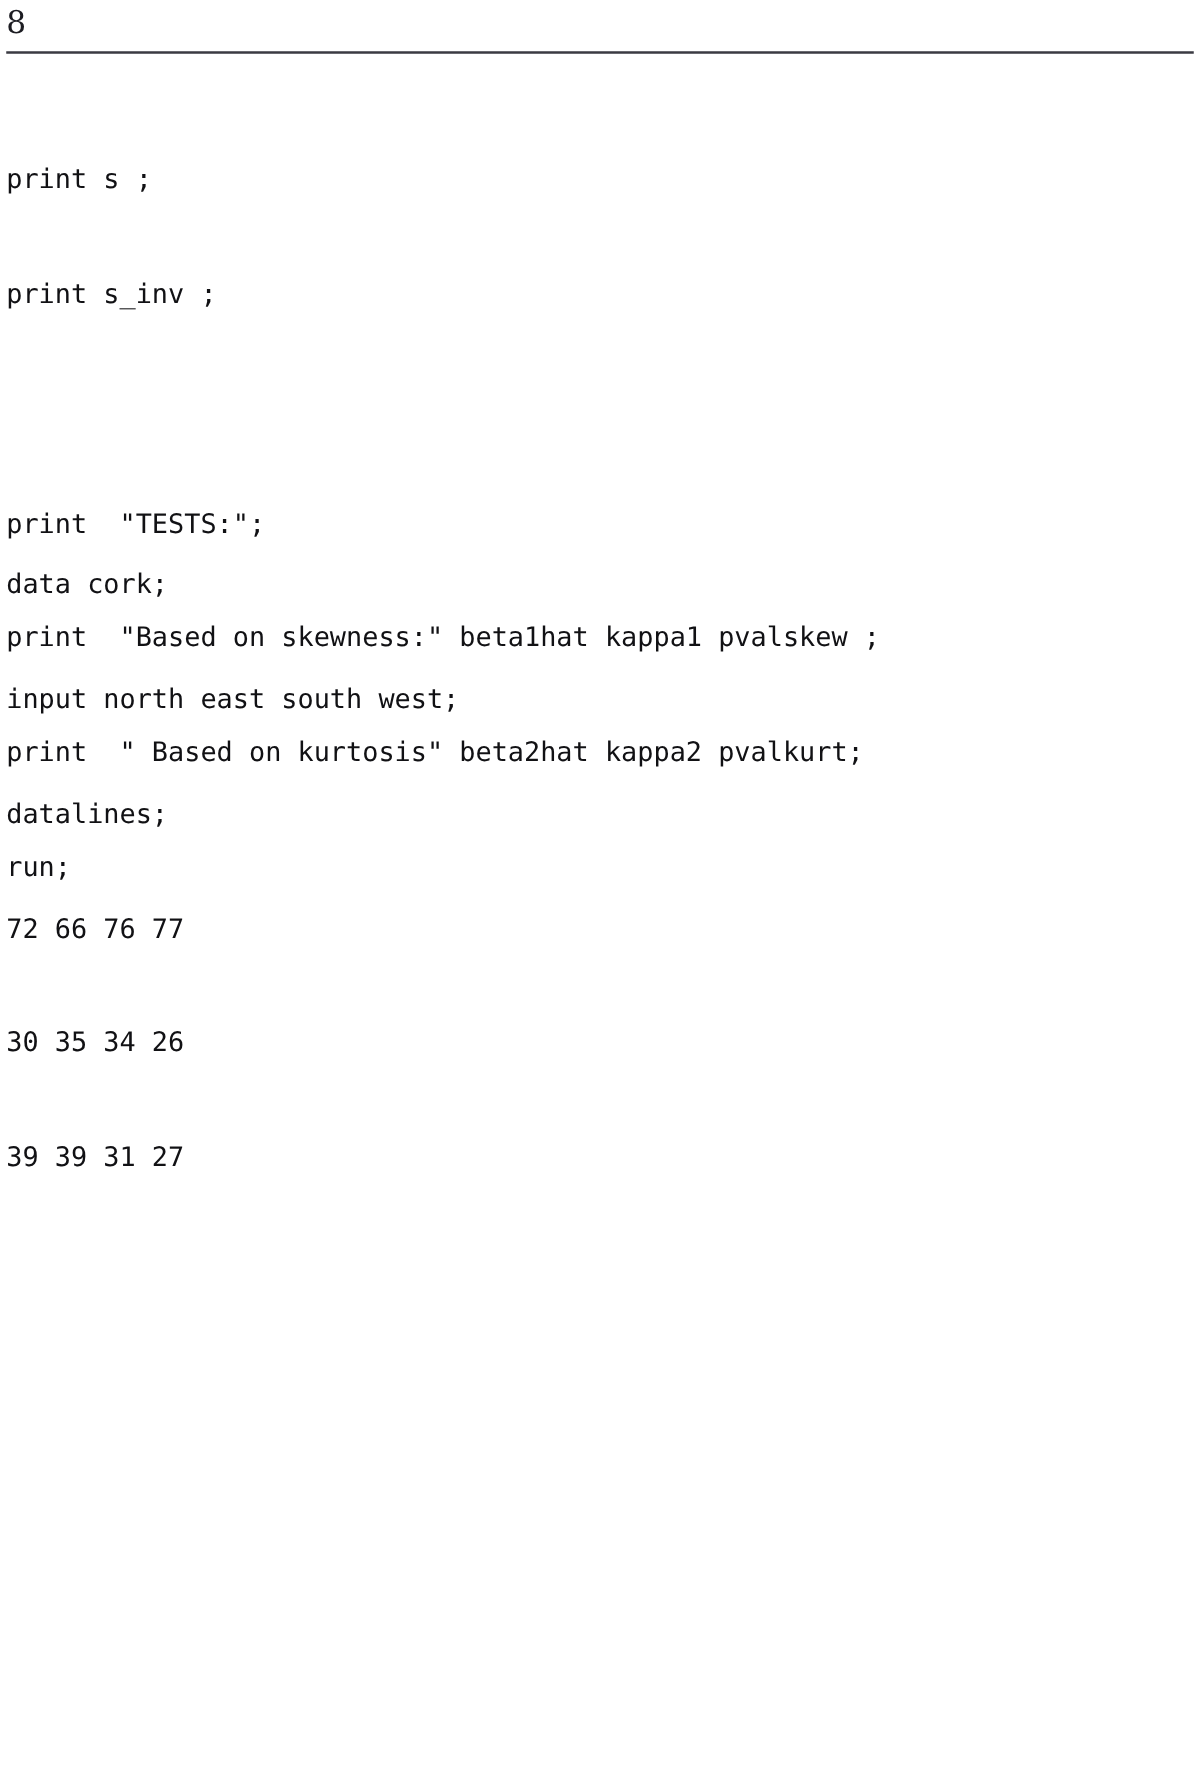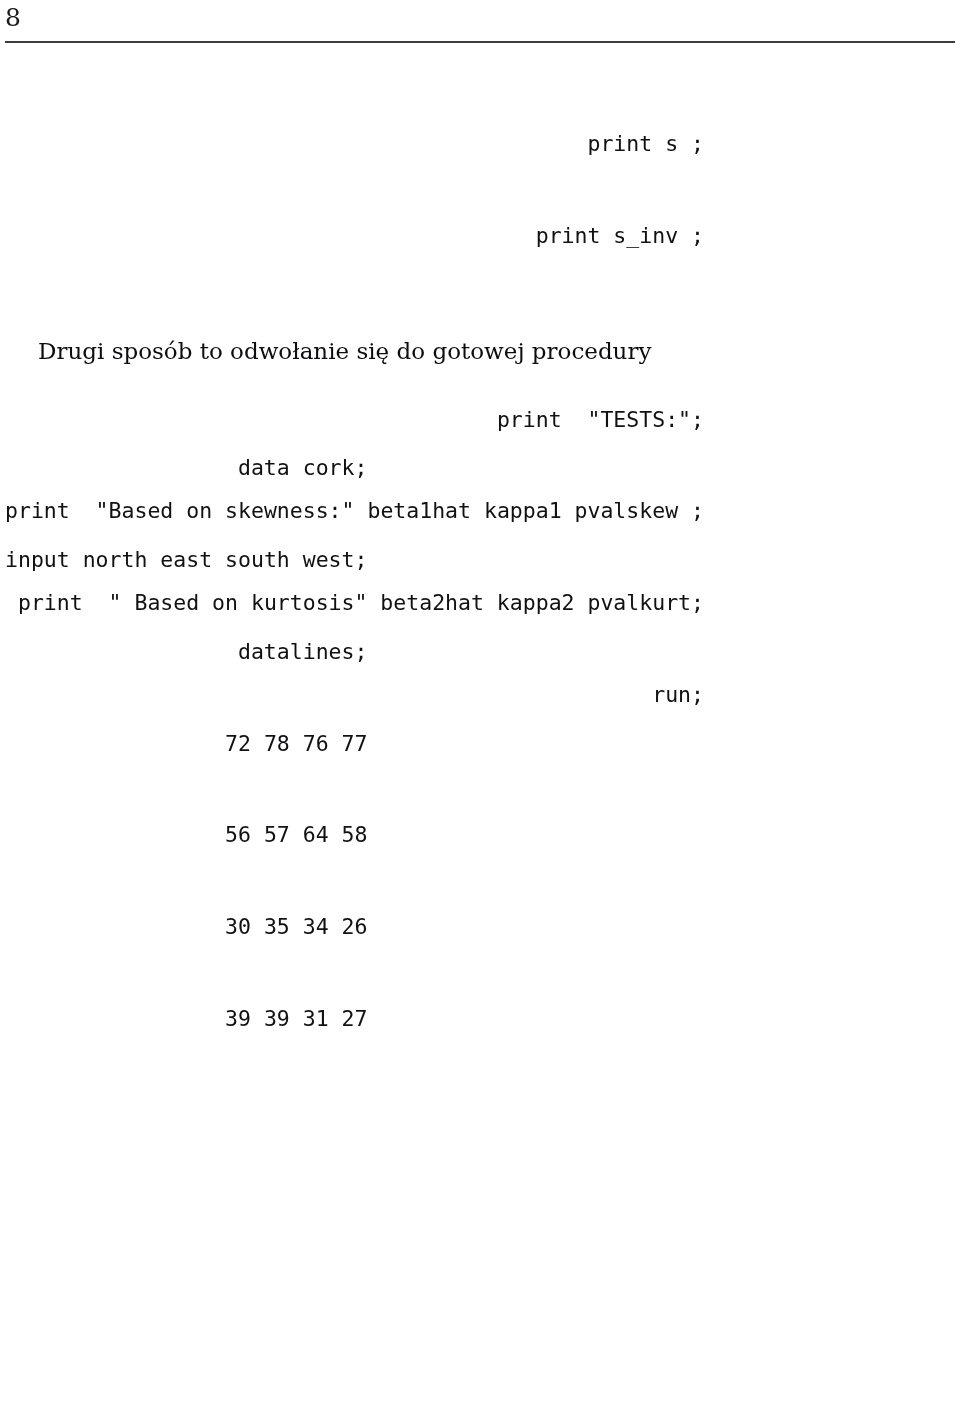--- a/index.html
+++ b/index.html
@@ -53,21 +53,20 @@
   
   .code-block {
     position: absolute;
     left: 5px;
     font-family: "DejaVu Sans Mono", monospace;
     font-size: 21.5px;
     line-height: 30.6px;
     letter-spacing: 0px;
     white-space: pre;
     color: #111114;
-    text-align: right;
   }
   #code-block-1 { top: 68px; }
   #code-block-2 { top: 392px; }
 
   .code-line {
     white-space: pre;
     height: 30.6px;
   }
 
   
@@ -96,28 +95,26 @@
   <div class="code-block" id="code-block-1">
     <div class="code-line">print s ;</div>
     <div class="code-line">print s_inv ;</div>
     <div class="code-line"></div>
     <div class="code-line">print  "TESTS:";</div>
     <div class="code-line">print  "Based on skewness:" beta1hat kappa1 pvalskew ;</div>
     <div class="code-line">print  " Based on kurtosis" beta2hat kappa2 pvalkurt;</div>
     <div class="code-line">run;</div>
   </div>
 
-  <div class="body-paragraph">Drugi sposób to odwołanie się do gotowej procedury</div>
 
   <div class="code-block" id="code-block-2">
     <div class="code-line">data cork;</div>
     <div class="code-line">input north east south west;</div>
     <div class="code-line">datalines;</div>
-    <div class="code-line">72 78 76 77</div>
-    <div class="code-line">56 57 64 58</div>
+    <div class="code-line">72 66 76 77</div>
     <div class="code-line">30 35 34 26</div>
     <div class="code-line">39 39 31 27</div>
     
     
     
     
     
     
     
     

